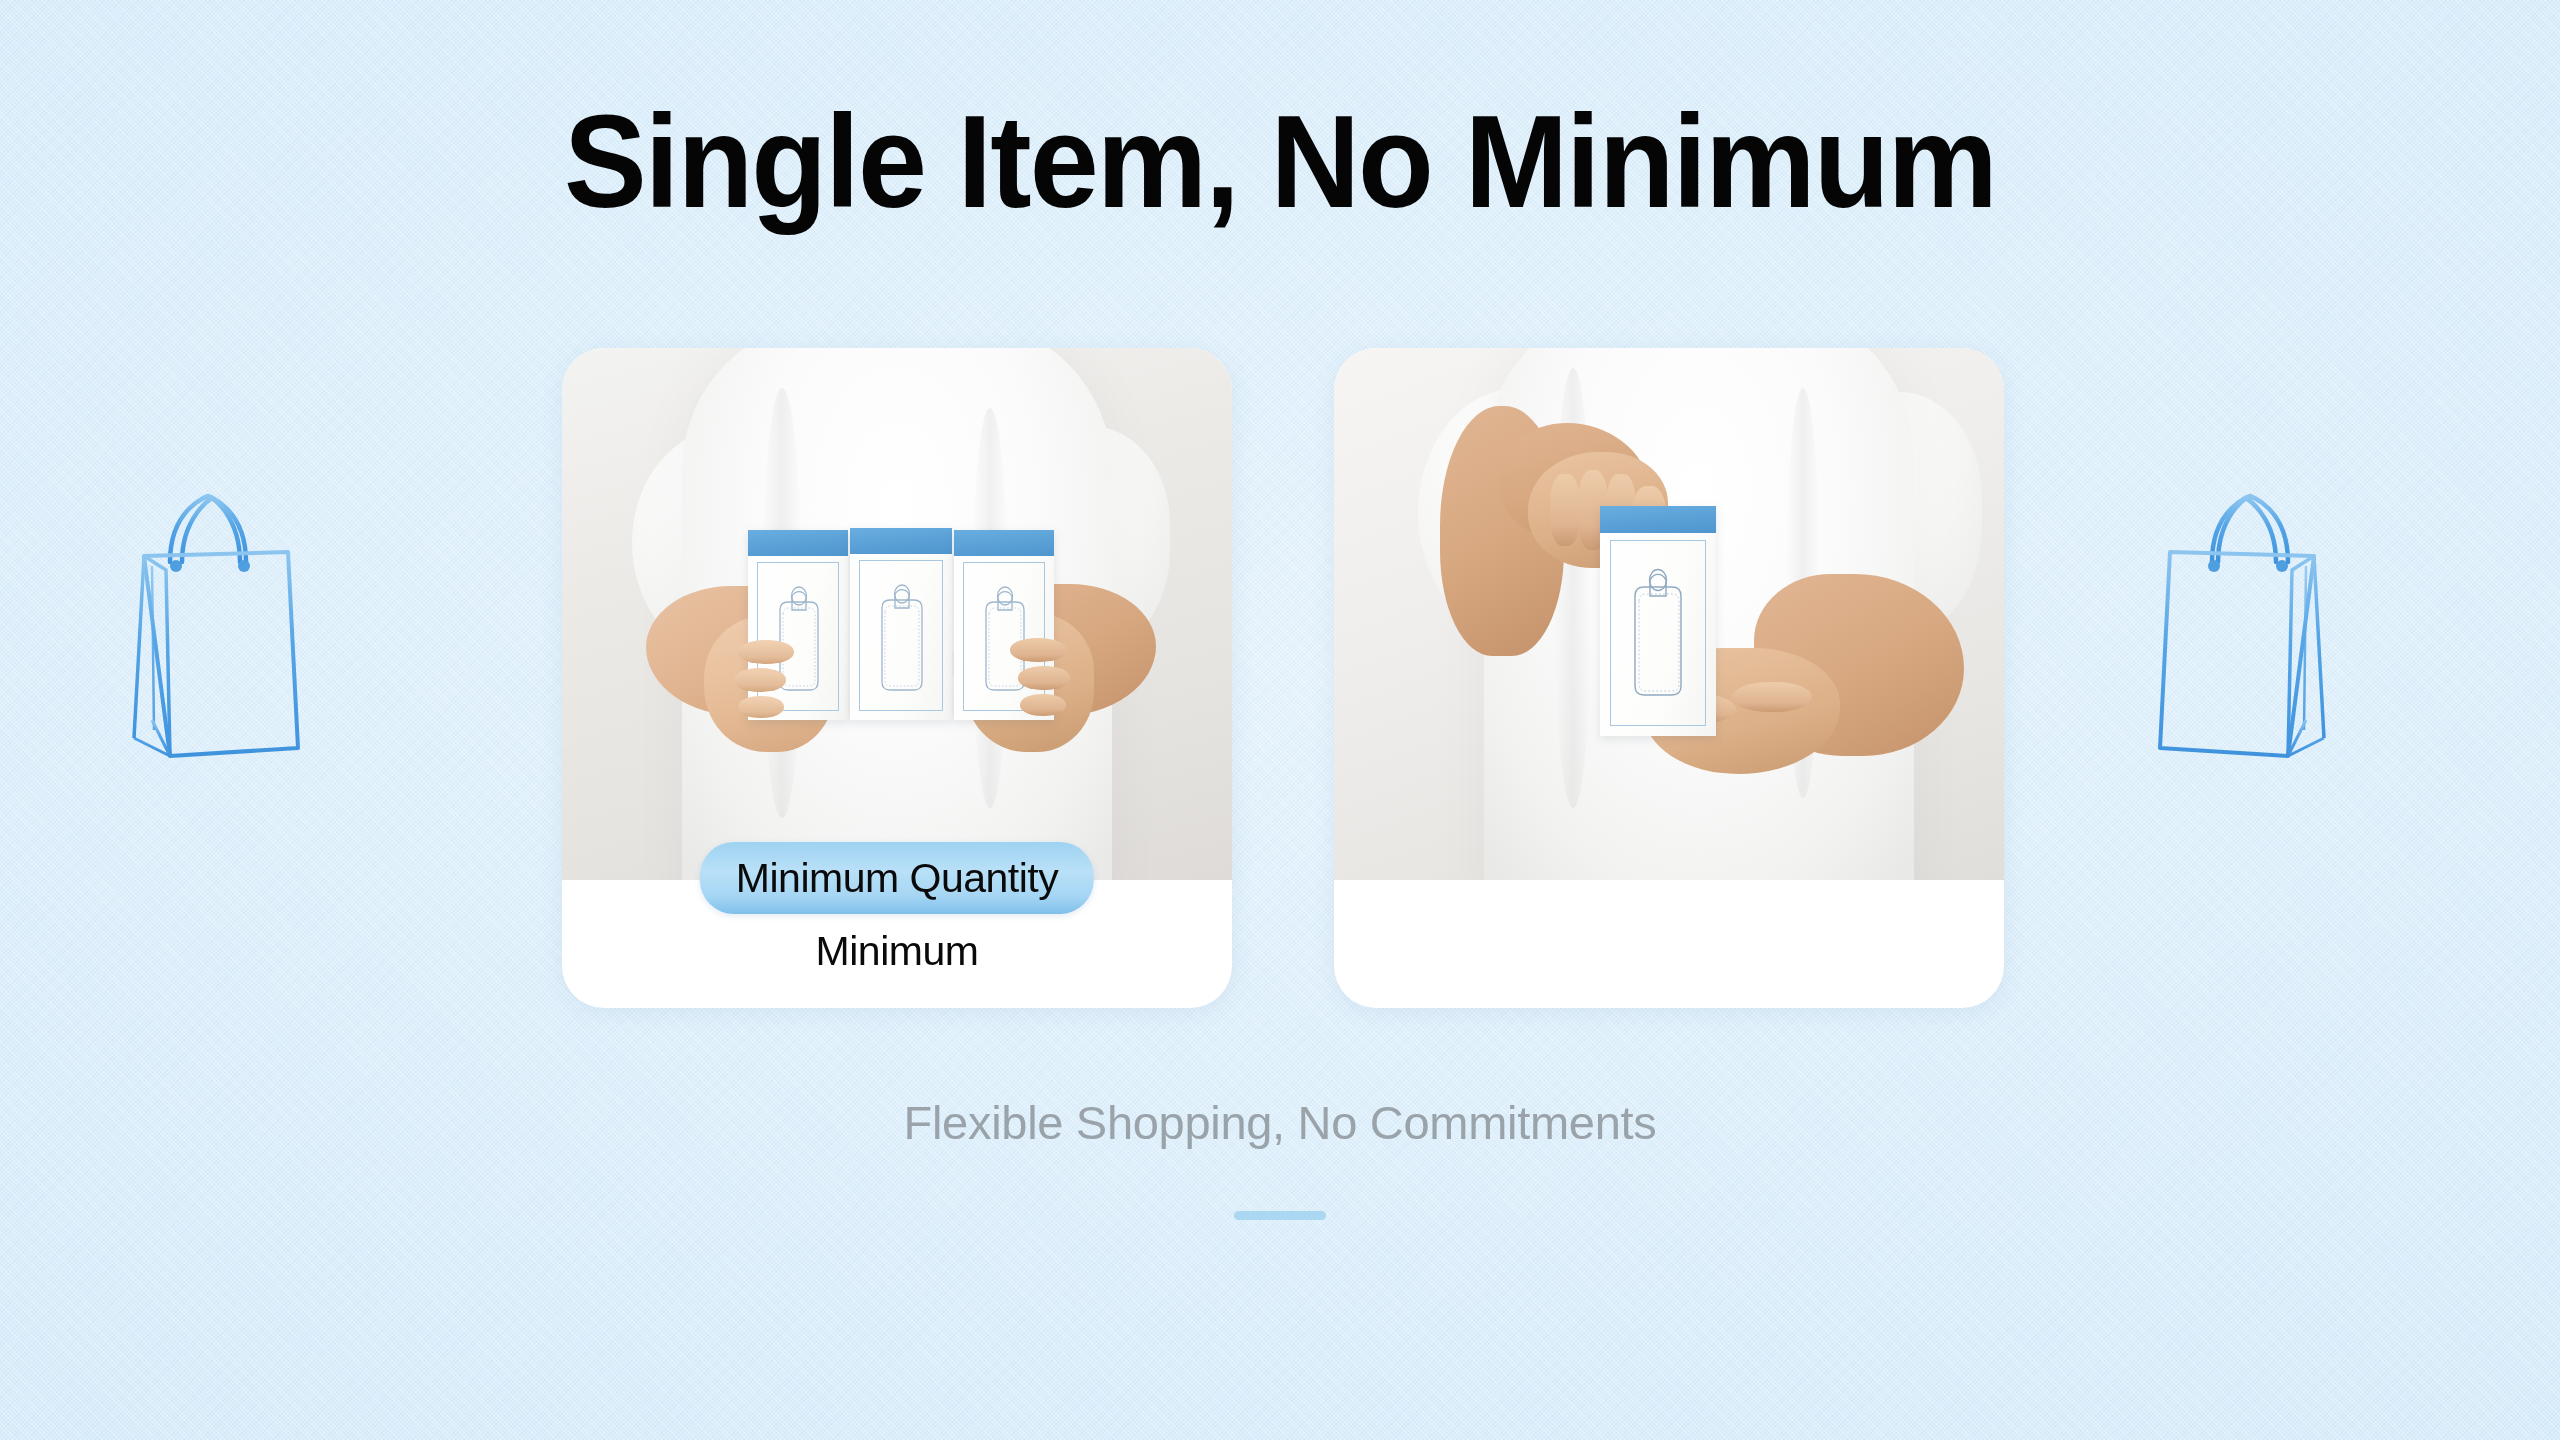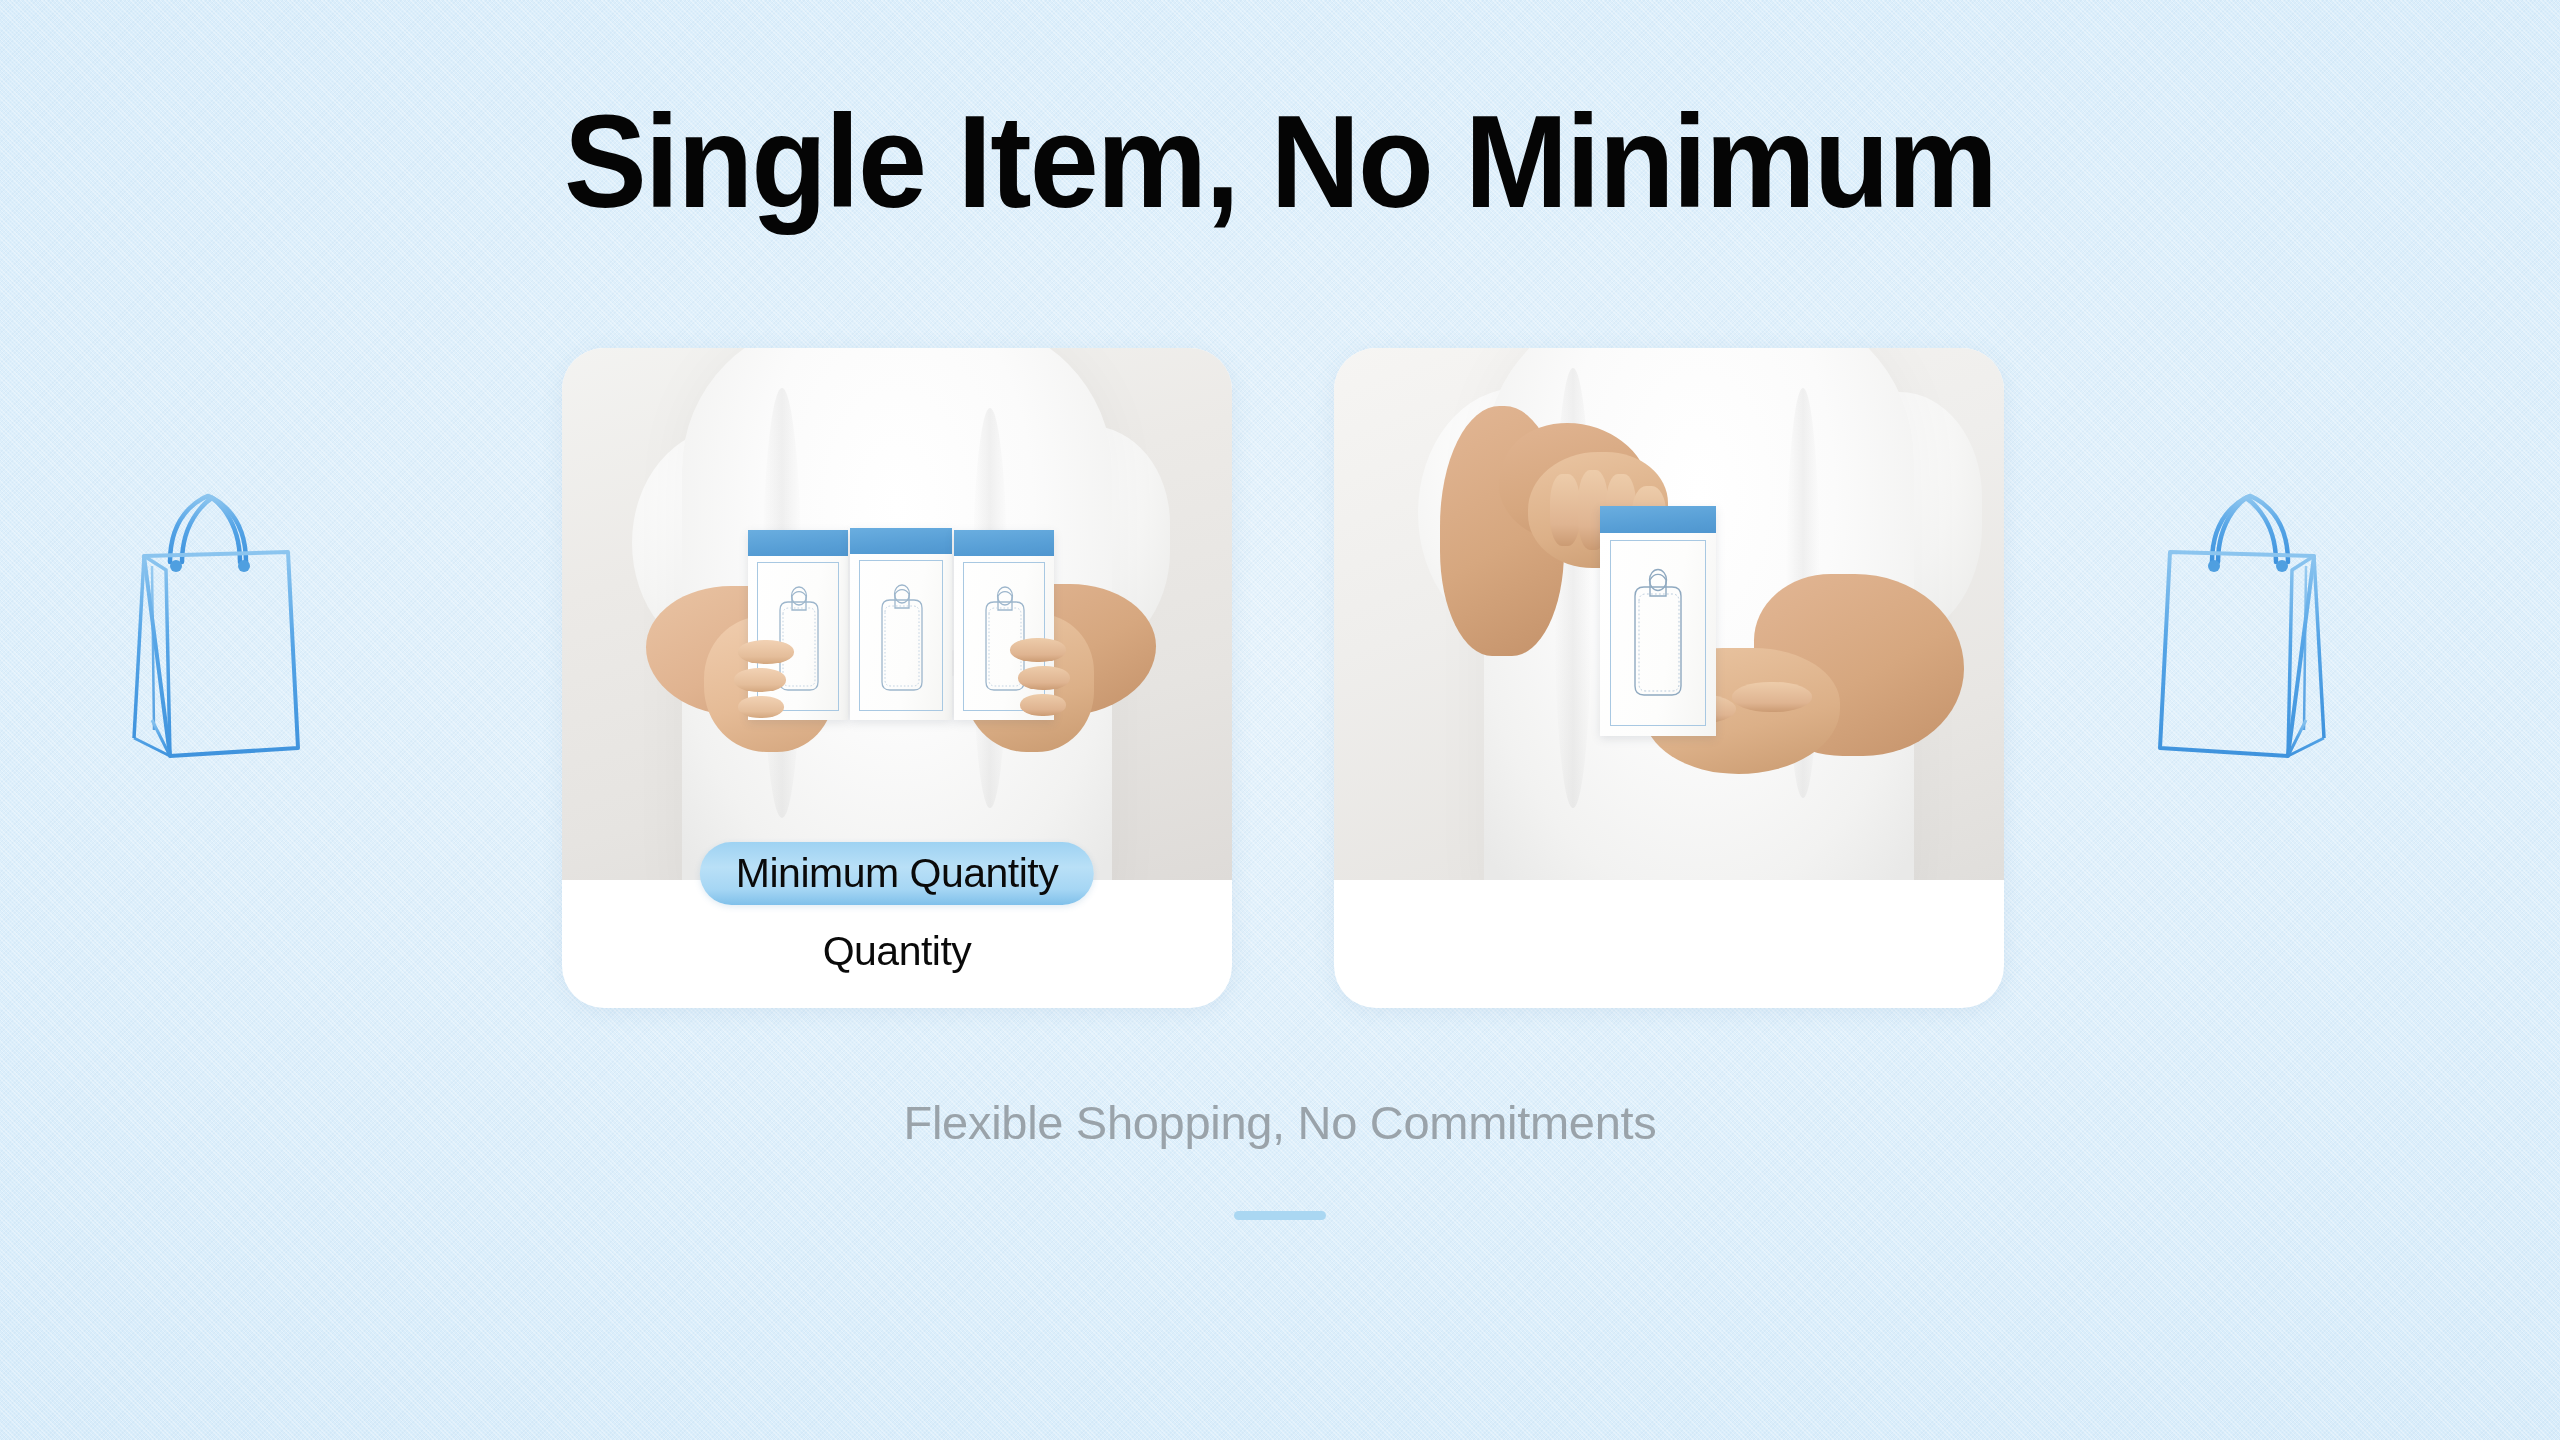--- a/index.html
+++ b/index.html
@@ -136,21 +136,21 @@
     border:1.6px solid #a8c8e2;
   }
   .tag-art { position:absolute; }
 
   
   .pill {
     position:absolute;
     left:50%;
     transform:translateX(-50%);
     top:494px;
-    height:63px;
+    height:72px;
     padding:0 36px;
     display:flex; align-items:center; justify-content:center;
     border-radius:34px;
     background:linear-gradient(180deg, #9ed2f2 0%, #b9e0f7 40%, #a6d6f4 75%, #7fc0ea 100%);
     font-size:41px;
     font-weight:400;
     color:#0a0a0a;
     letter-spacing:-.5px;
     white-space:nowrap;
     box-shadow:0 2px 6px rgba(70,130,180,.16);
@@ -301,21 +301,21 @@
       <div class="finger l" style="left:176px; top:292px; width:56px; height:24px;"></div>
       <div class="finger l" style="left:172px; top:320px; width:52px; height:24px;"></div>
       <div class="finger l" style="left:176px; top:348px; width:46px; height:22px;"></div>
       <div class="finger r" style="left:448px; top:290px; width:56px; height:24px;"></div>
       <div class="finger r" style="left:456px; top:318px; width:52px; height:24px;"></div>
       <div class="finger r" style="left:458px; top:346px; width:46px; height:22px;"></div>
     </div>
 
     <div class="pill">Minimum Quantity</div>
 
-    <div class="caption-sub">Quantity</div>
+    <div class="caption-sub">Minimum</div>
   </div>
 
   <div class="card" id="card-right">
 
     <div class="photo right">
 
       <div class="sleeve" style="left:84px; top:40px; width:200px; height:250px;"></div>
       <div class="sleeve" style="left:452px; top:44px; width:196px; height:250px;"></div>
 
       <div class="torso" id="torso-r"></div>

